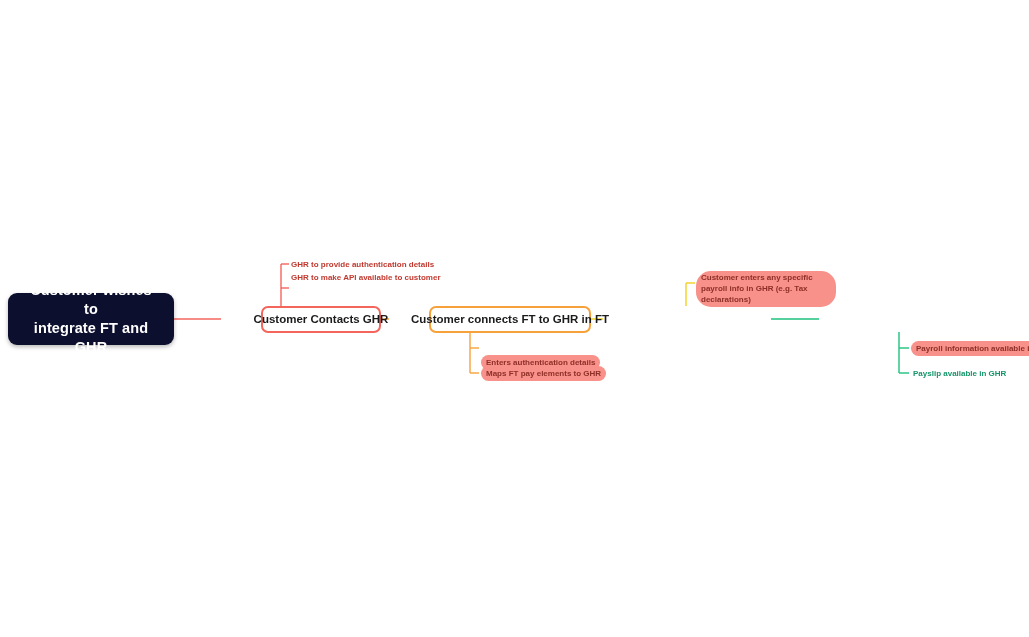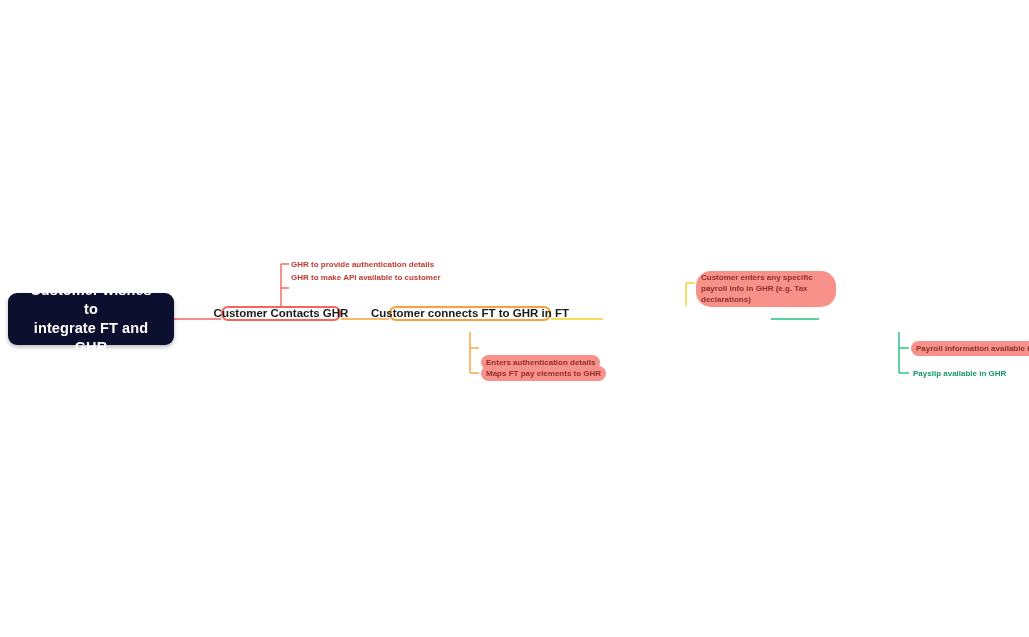--- a/index.html
+++ b/index.html
@@ -50,30 +50,31 @@
     font-size: 14.5px;
     font-weight: bold;
     line-height: 1.32;
     text-align: center;
     letter-spacing: 0.1px;
   }
 
   
   .node {
     position: absolute;
-    height: 15px;
+    height: 27px;
     background: #ffffff;
     border: 2px solid #14b8a6;
     border-radius: 7px;
     display: flex;
     align-items: center;
     justify-content: center;
     box-sizing: border-box;
     padding: 0 11px;
     z-index: 4;
+    margin-left: 40px;
   }
   .node-label {
     font-size: 11.5px;
     font-weight: bold;
     color: #1b1b1b;
     white-space: nowrap;
     line-height: 1;
   }
   .node.red    { border-color: #f4655c; }
   .node.orange { border-color: #f7a13a; }

